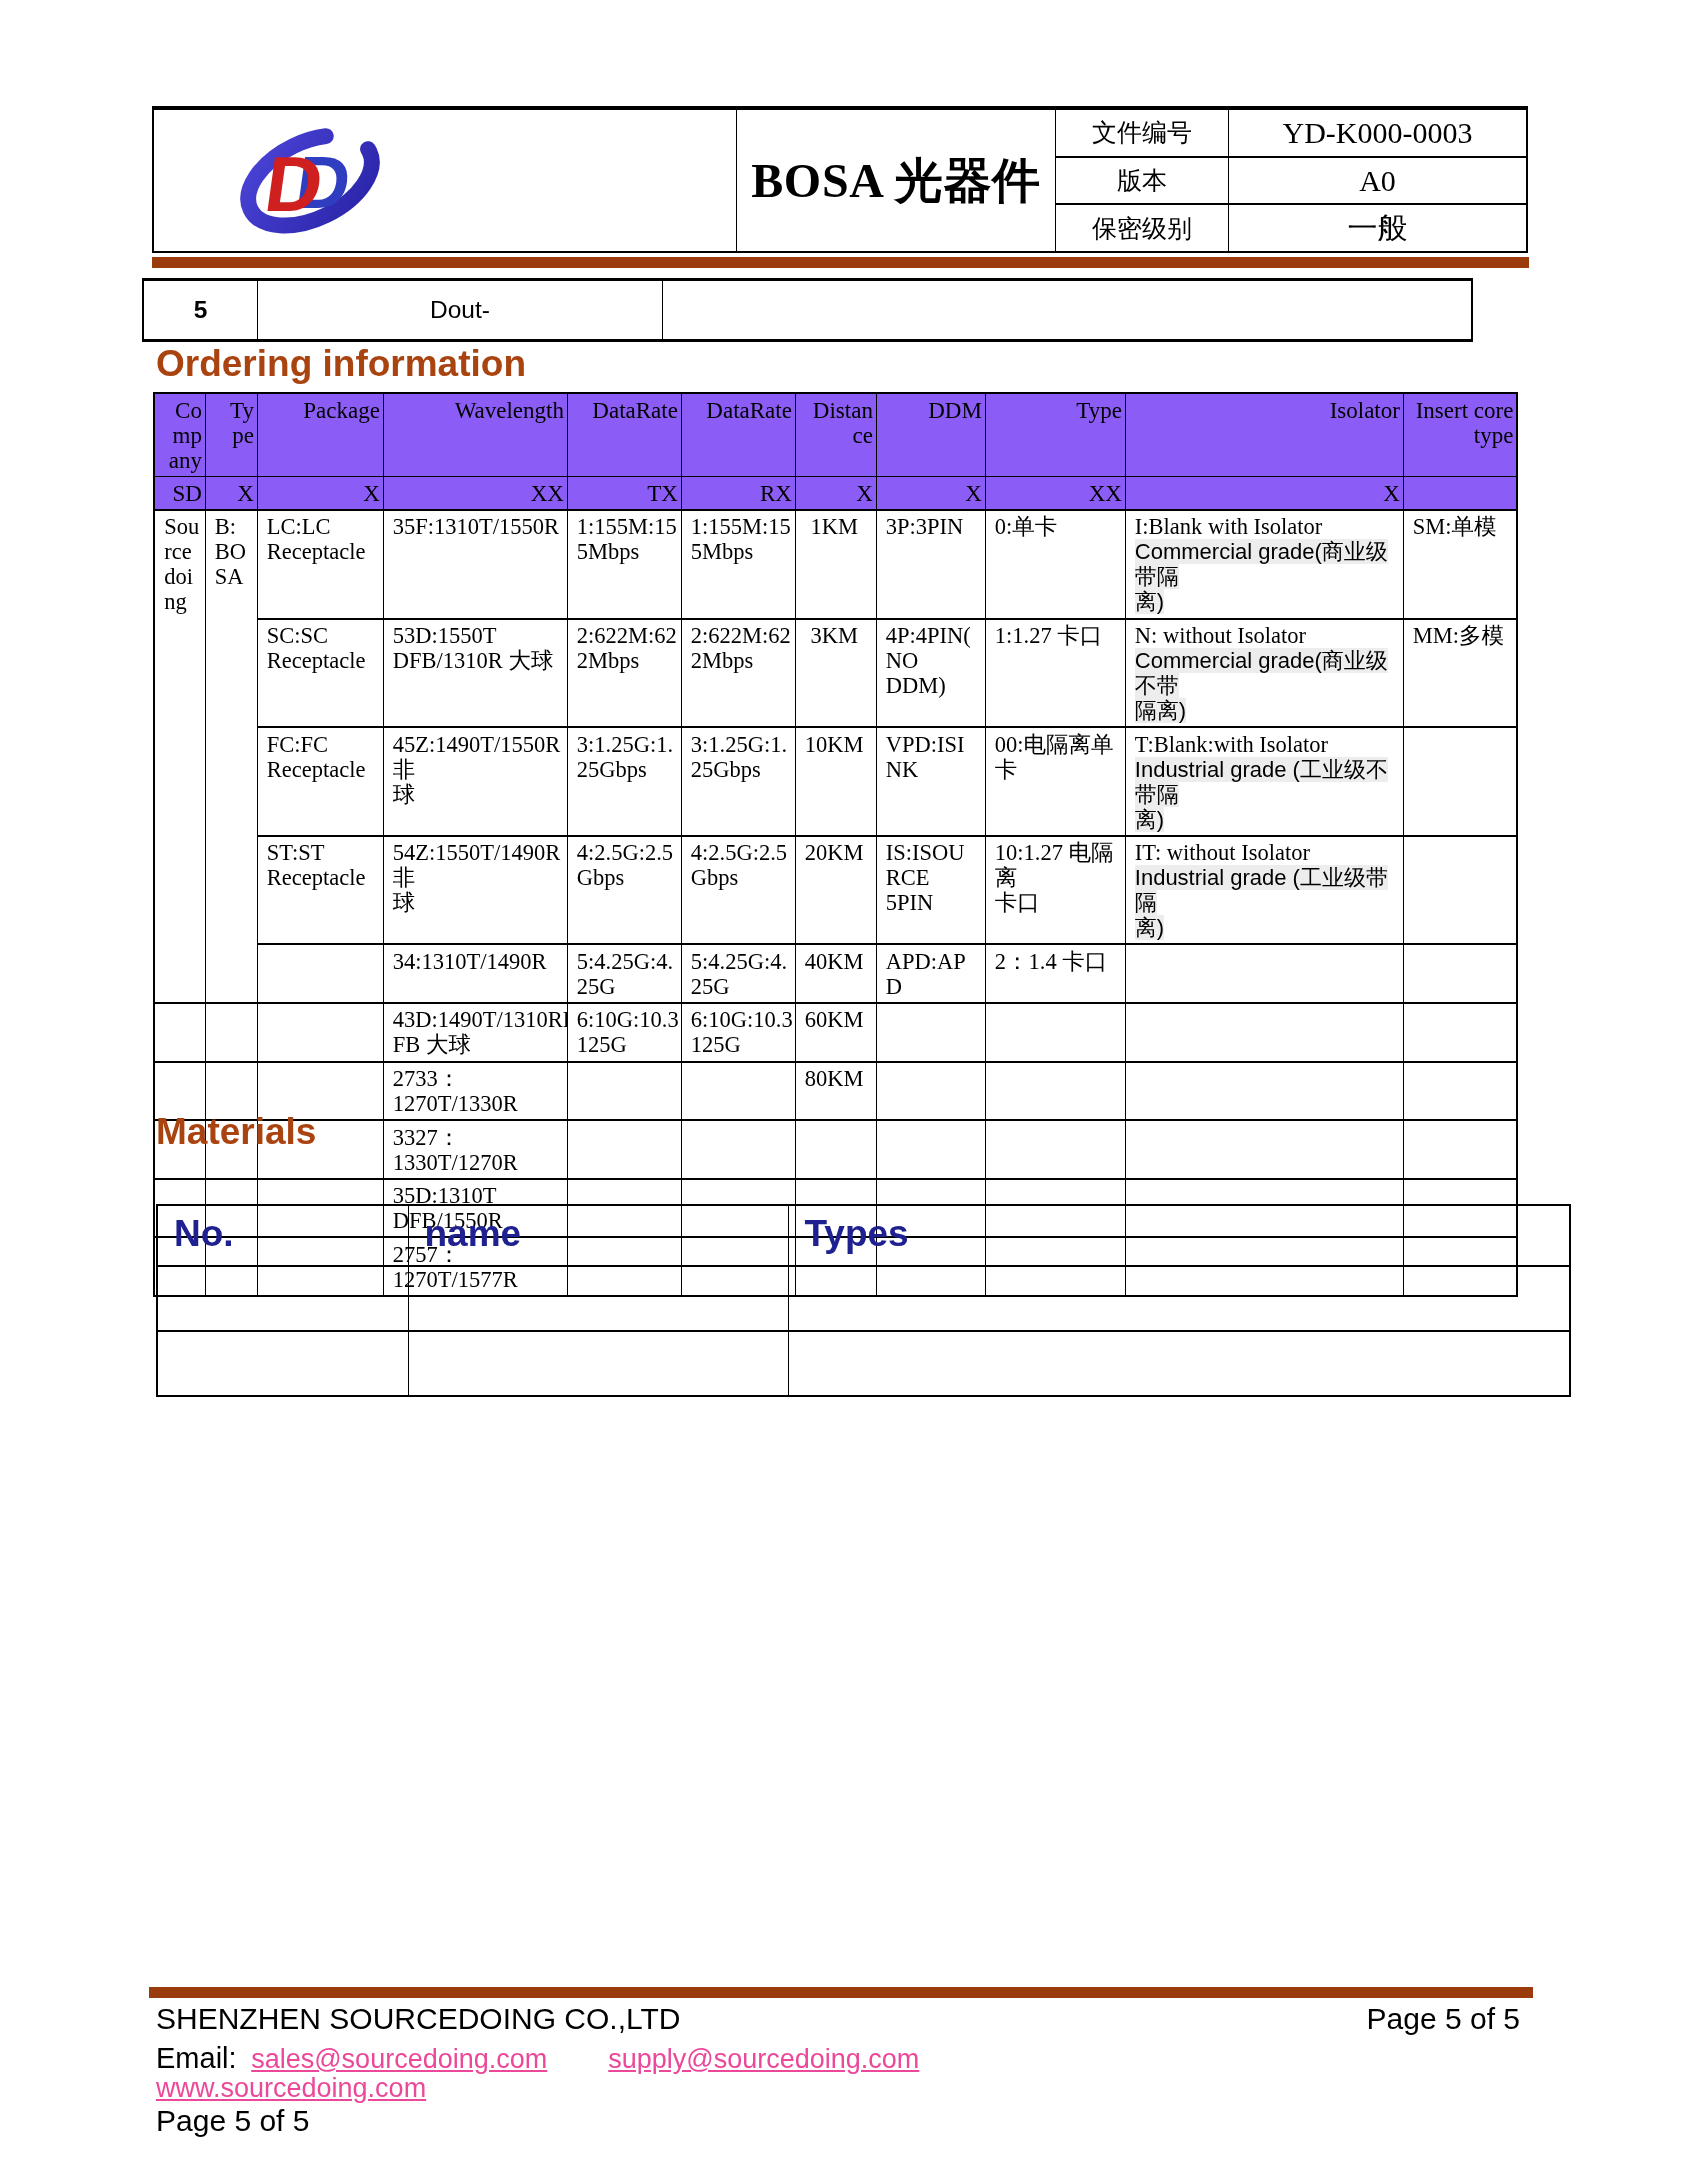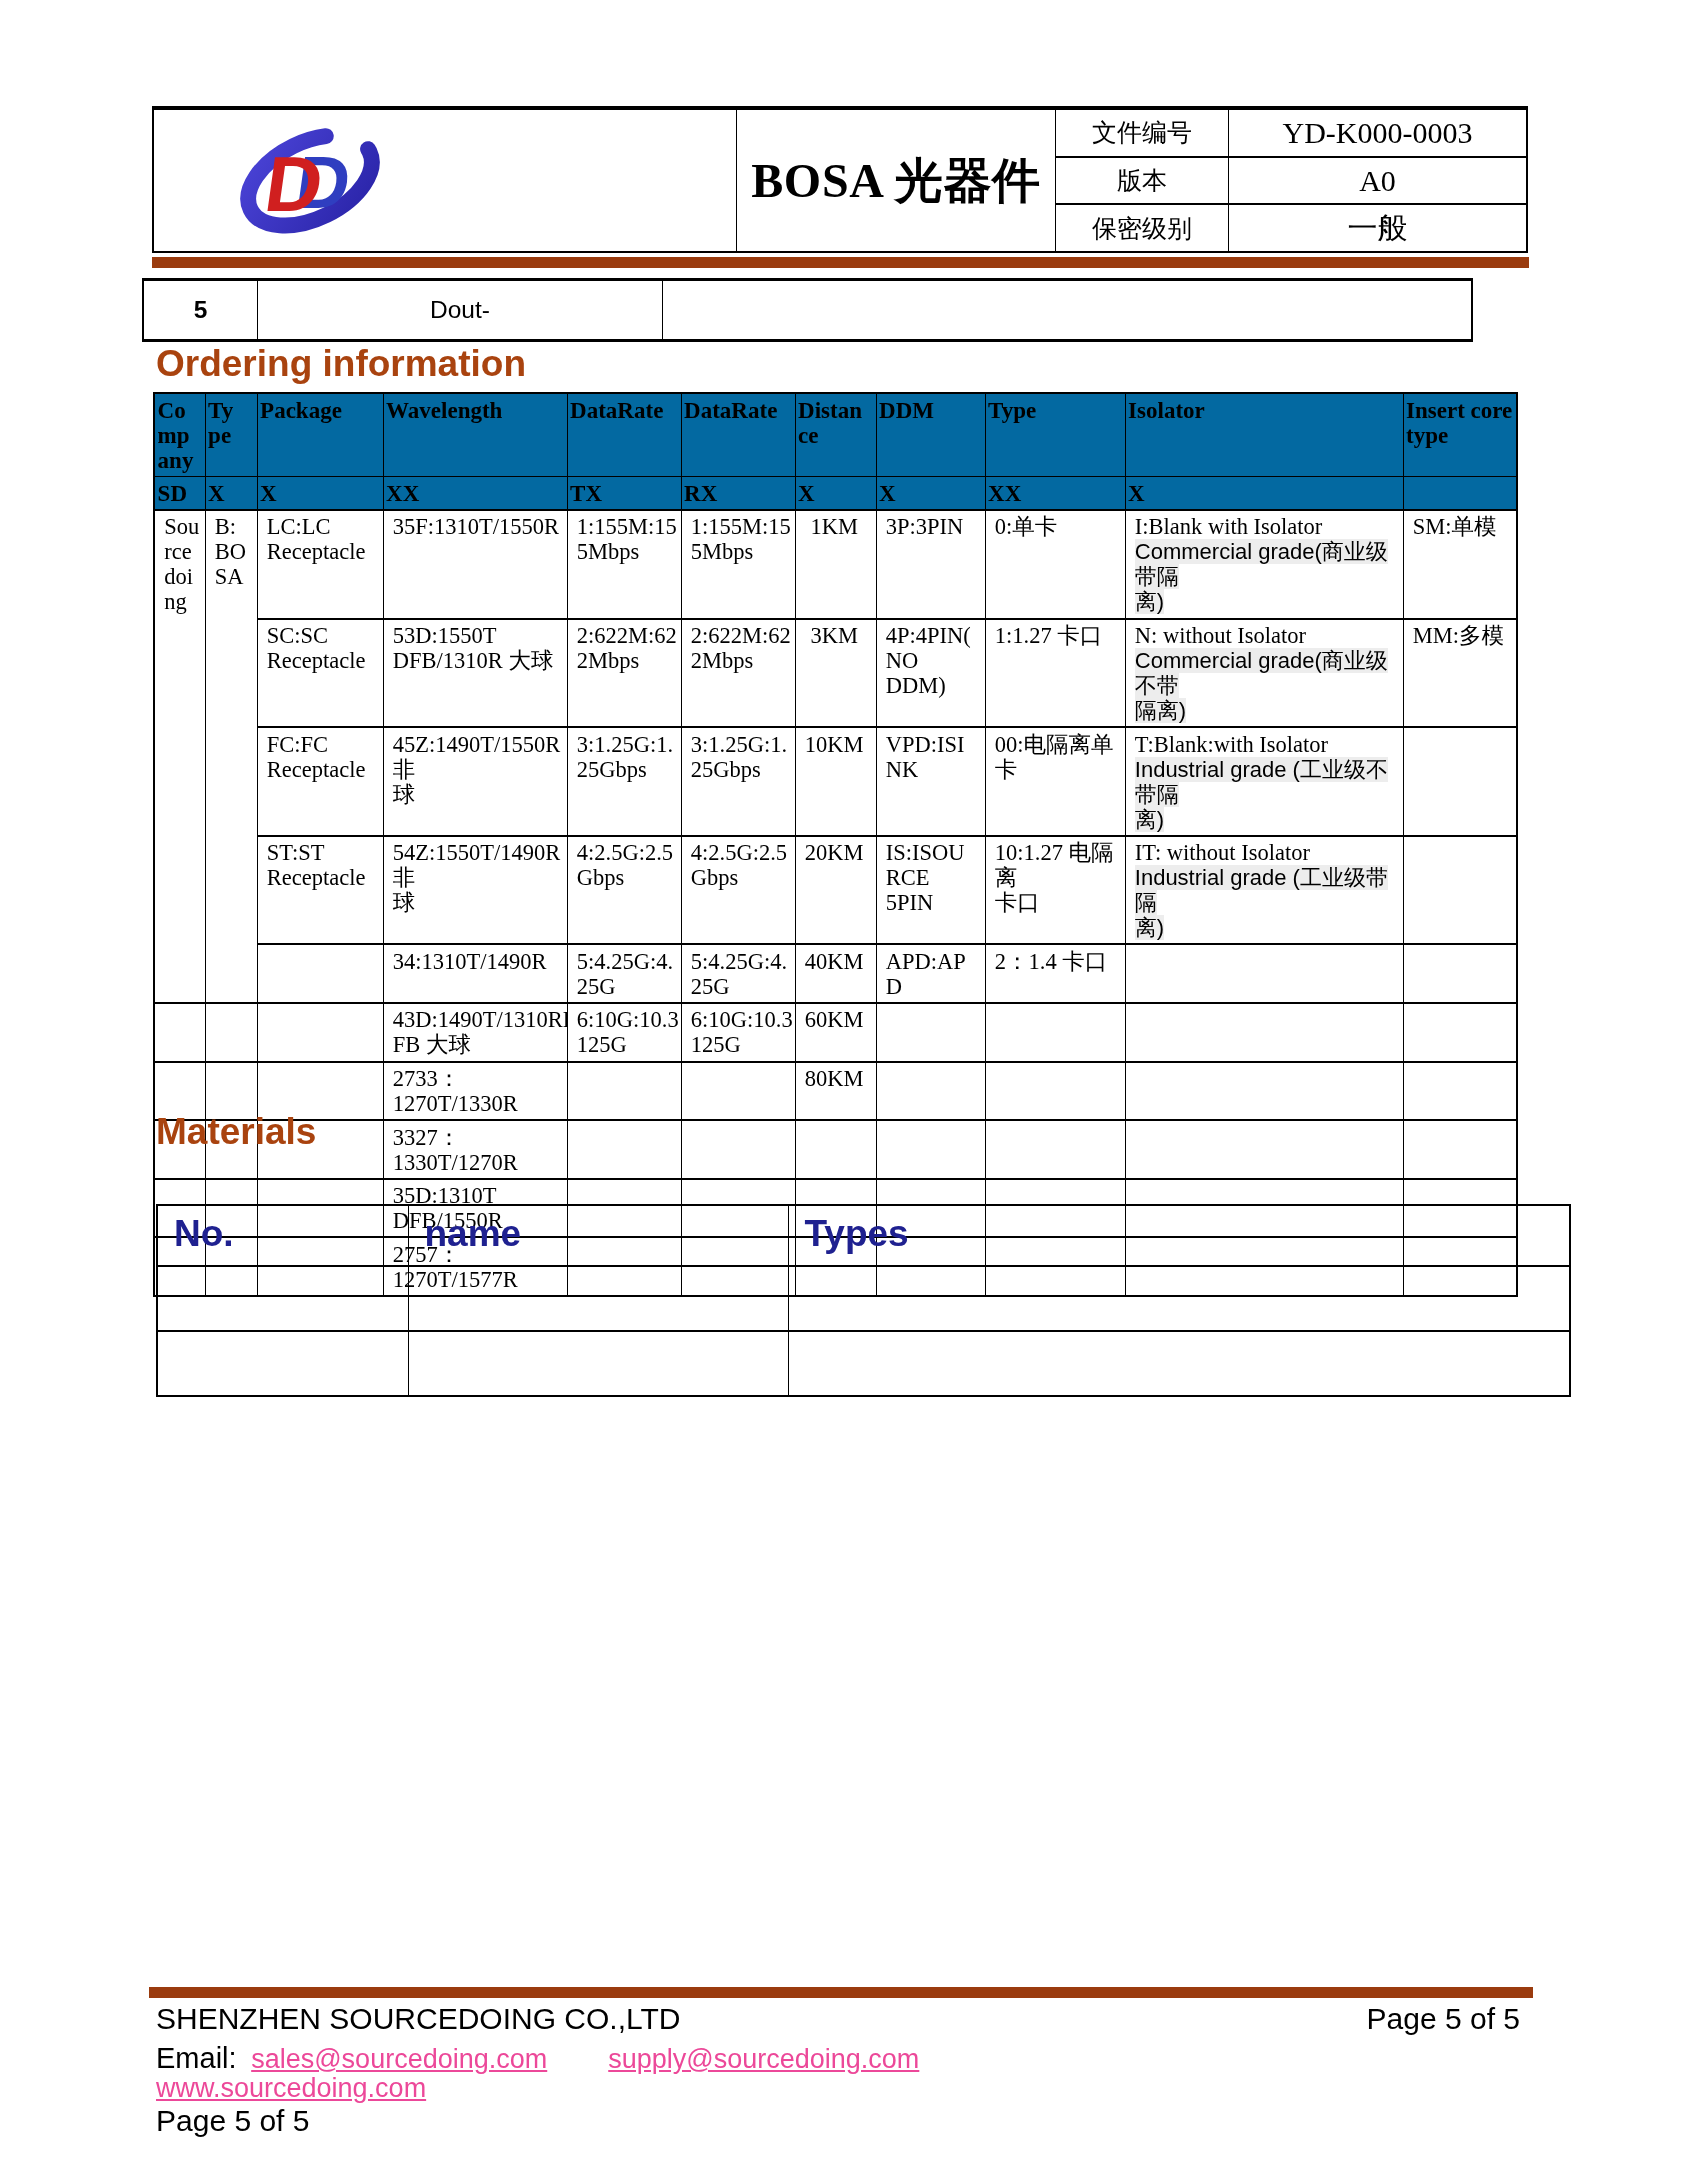--- a/index.html
+++ b/index.html
@@ -63,21 +63,21 @@
     left:153px;top:392px;width:1362px;
     border-collapse:collapse;table-layout:fixed;
     font-size:22.5px;line-height:25px;
   }
   table.ord th,table.ord td{
     border:1.3px solid #000;vertical-align:top;white-space:pre-line;
     overflow:hidden;box-sizing:border-box;
   }
   table.ord{border:2.6px solid #000;}
   table.ord thead th{
-    background:#0369a1;font-weight:bold;text-align:left;
+    background:#8b5cf6;font-weight:normal;text-align:right;
     padding:4px 2.6px 2.6px 2.6px;font-size:23px;
   }
   table.ord thead tr.cols{height:66px;}
   table.ord thead tr.codes{height:34px;}
   table.ord thead{border-bottom:2.6px solid #000;}
   table.ord tbody tr{border-top:2px solid #000;}
   table.ord tbody td{padding:3.3px 5.3px 3.3px 9.3px;text-align:left;}
   table.ord tbody td.ctr{text-align:center;padding-left:2.6px;}
   .part{display:block;}
   .part.hl{

